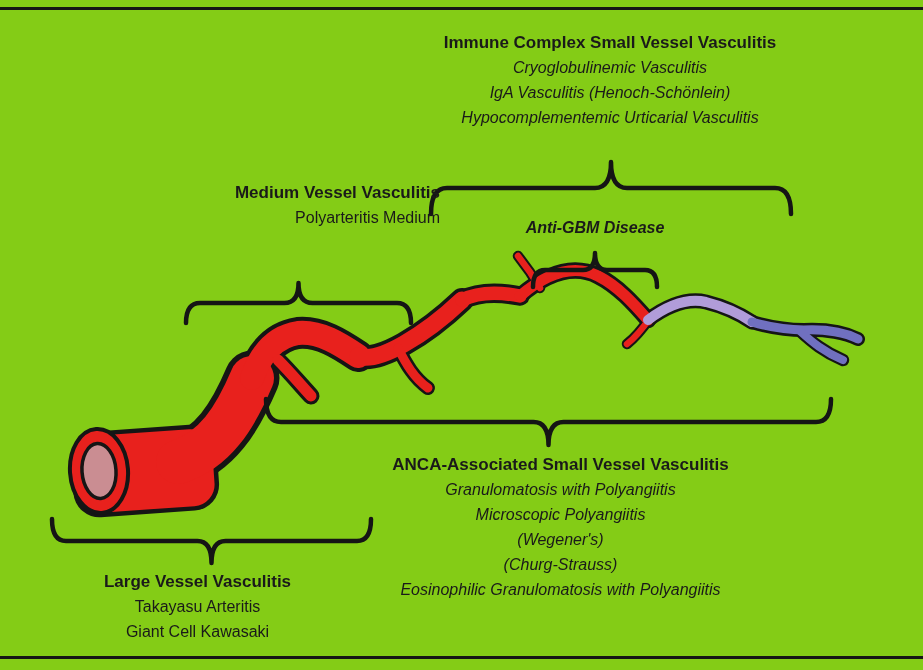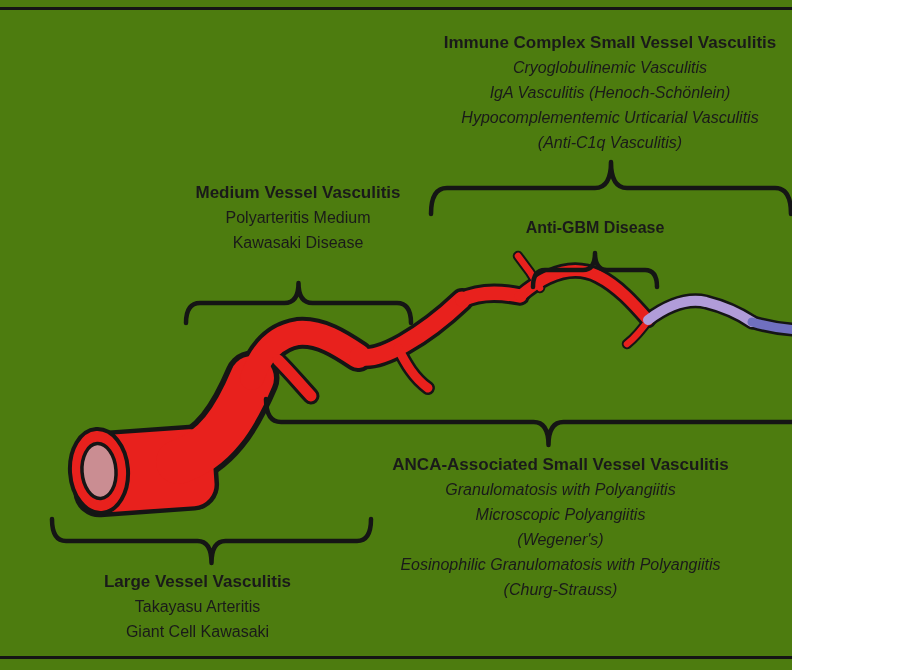--- a/index.html
+++ b/index.html
@@ -1,35 +1,35 @@
 <!DOCTYPE html>
 <html><head>
 <meta charset="utf-8">
 <style>
   html, body { margin: 0; padding: 0; background: #ffffff; }
   .canvas {
     position: relative;
-    width: 792px;
+    width: 923px;
     height: 670px;
-    background: #4d7c0f;
+    background: #84cc16;
     overflow: hidden;
     font-family: "Liberation Sans", sans-serif;
     color: #1a1a1a;
   }
   .layer { position: absolute; left: 0; top: 0; }
   .tblock {
     position: absolute;
     text-align: center;
     font-size: 16px;
     line-height: 25px;
     color: #1a1a1a;
   }
   .t-title { font-weight: bold; font-size: 17px; }
   .it { font-style: italic; }
-  .antigbm { font-weight: bold; font-size: 16px; }
+  .antigbm { font-style: italic; font-weight: bold; font-size: 16px; }
 </style>
 </head>
 <body>
 
 <div class="canvas">
 
   <svg class="layer" width="923" height="670" viewBox="0 0 923 670">
 
     <rect x="0" y="7" width="923" height="3" fill="#151515"></rect>
     <rect x="0" y="656" width="923" height="3" fill="#151515"></rect>
@@ -79,40 +79,38 @@
       <path d="M 266 399 Q 266 422 281 422 L 533.5 422 Q 548.5 422 548.5 445 Q 548.5 422 563.5 422 L 816 422 Q 831 422 831 399"></path>
       <path d="M 52 519 Q 52 541 66 541 L 197.5 541 Q 211.5 541 211.5 563 Q 211.5 541 225.5 541 L 357 541 Q 371 541 371 519"></path>
     </g>
   </svg>
 
   <div class="tblock" style="left:400px; top:30px; width:420px;">
     <div class="t-title">Immune Complex  Small Vessel Vasculitis</div>
     <div class="it">Cryoglobulinemic Vasculitis</div>
     <div class="it">IgA Vasculitis (Henoch-Schönlein)</div>
     <div class="it">Hypocomplementemic Urticarial Vasculitis</div>
-    <div class="it">(Anti-C1q Vasculitis)</div>
   </div>
 
-  <div class="tblock" style="left:156px; top:180px; width:284px;">
+  <div class="tblock" style="left:156px; top:180px; width:284px;text-align:right;">
     <div class="t-title">Medium Vessel Vasculitis</div>
     <div>Polyarteritis Medium</div>
-    <div>Kawasaki Disease</div>
   </div>
 
   <div class="tblock" style="left:495px; top:215px; width:200px;">
     <div class="antigbm">Anti-GBM Disease</div>
   </div>
 
   <div class="tblock" style="left:308px; top:452px; width:505px;">
     <div class="t-title">ANCA-Associated Small Vessel Vasculitis</div>
     <div class="it">Granulomatosis with Polyangiitis</div>
     <div class="it">Microscopic Polyangiitis</div>
     <div class="it">(Wegener's)</div>
+    <div class="it">(Churg-Strauss)</div>
     <div class="it">Eosinophilic Granulomatosis with Polyangiitis</div>
-    <div class="it">(Churg-Strauss)</div>
   </div>
 
   <div class="tblock" style="left:45px; top:569px; width:305px;">
     <div class="t-title">Large Vessel Vasculitis</div>
     <div>Takayasu Arteritis</div>
     <div>Giant Cell Kawasaki</div>
   </div>
 
 </div>
 

